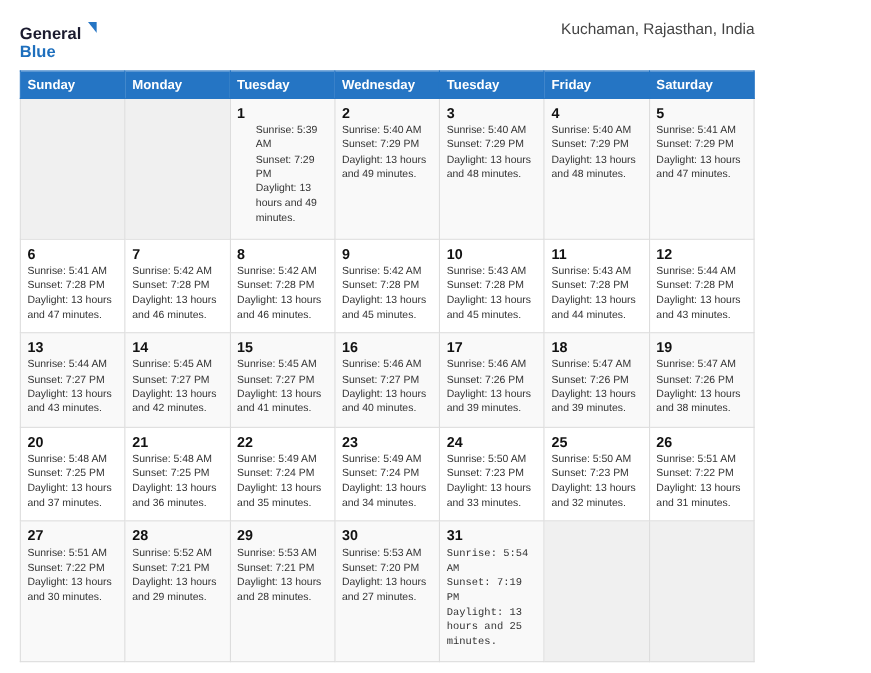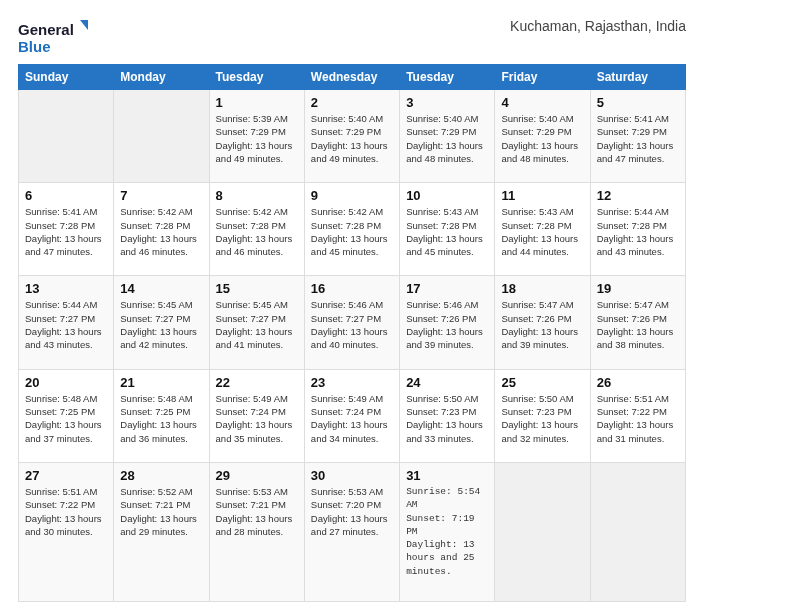--- a/index.html
+++ b/index.html
@@ -118,21 +118,21 @@
           <th>Friday</th>
           <th>Saturday</th>
         </tr>
     </thead>
     <tbody id="calendar-body">
         <tr>
           <td class="empty"></td>
           <td class="empty"></td>
           <td>
             <span class="day-num">1</span>
-            <div class="day-info" style="white-space: pre-line;">Sunrise: 5:39 AM
+            <div class="day-info" style="white-space: pre-line; margin-left: 17px;">Sunrise: 5:39 AM
 Sunset: 7:29 PM
 Daylight: 13 hours and 49 minutes.</div>
           </td>
           <td>
             <span class="day-num">2</span>
             <div class="day-info" style="white-space: pre-line;">Sunrise: 5:40 AM
 Sunset: 7:29 PM
 Daylight: 13 hours and 49 minutes.</div>
           </td>
           <td>

